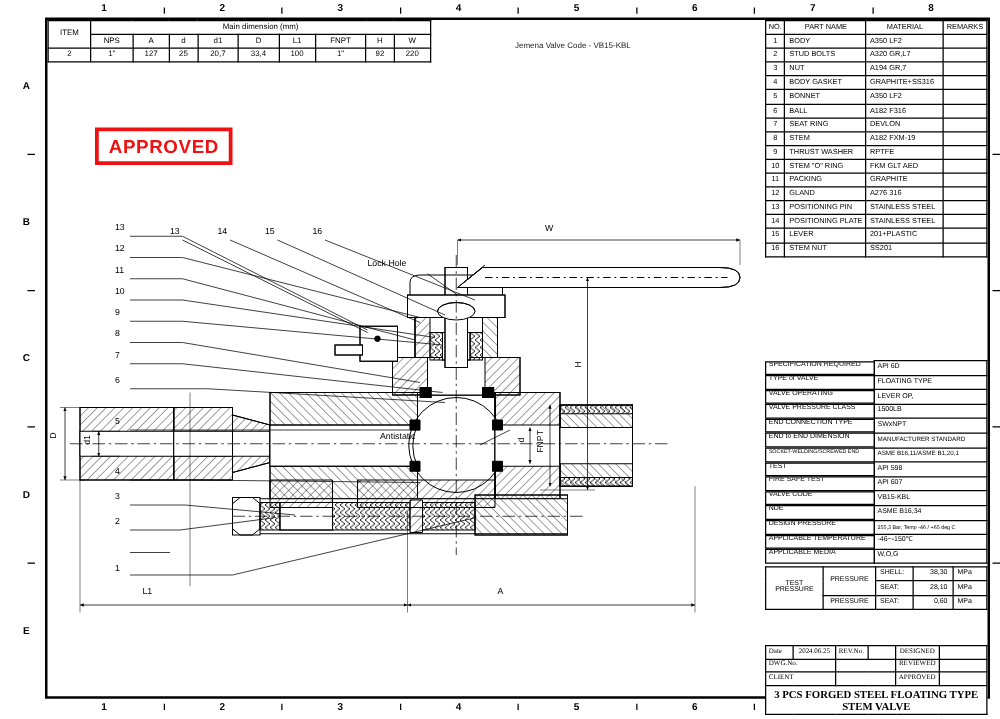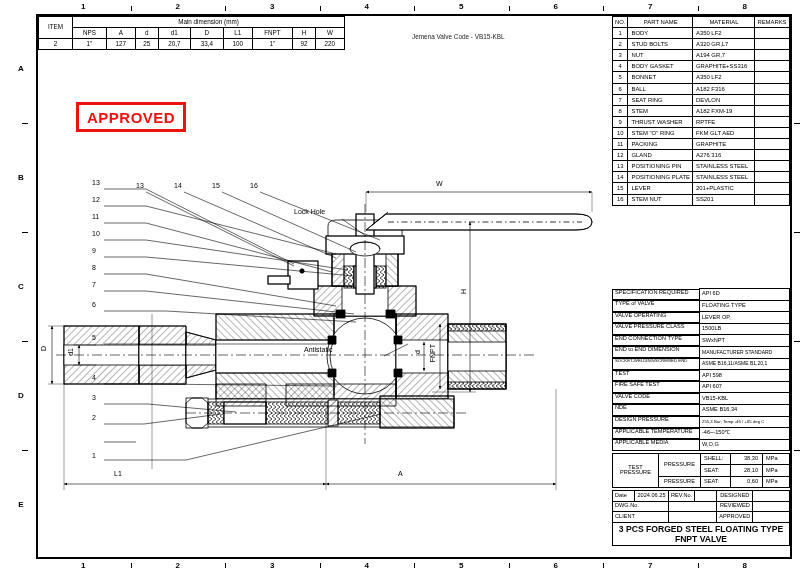--- a/index.html
+++ b/index.html
@@ -95,21 +95,21 @@
   #tp-table { position: absolute; left: 612px; top: 453px; width: 178px; }
   #tp-table table { width: 100%; }
   #tp-table td { height: 11.3px; font-size: 5.6px; text-align: center; }
   #tp-table td.c1 { width: 46px; }
   #tp-table td.c2 { width: 42px; }
   #tp-table td.c3 { width: 30px; text-align: left; padding-left: 3px; }
   #tp-table td.c4 { width: 32px; text-align: right; padding-right: 4px; }
   #tp-table td.c5 { text-align: left; padding-left: 3px; }
 
   
-  #title-block { position: absolute; left: 612px; top: 490px; width: 178px; }
+  #title-block { position: absolute; left: 612px; top: 516px; width: 178px; font-family: Liberation Serif, serif; }
   #title-block table { width: 100%; }
   #title-block td { height: 10.6px; font-size: 5.6px; text-align: left; padding-left: 2px; }
   #title-block td.c-date { width: 22px; }
   #title-block td.c-dval { width: 34px; text-align: center; }
   #title-block td.c-rev  { width: 26px; }
   #title-block td.c-rval { width: 22px; }
   #title-block td.c-sig  { width: 31px; text-align: center; }
   #title-block td.c-sval { }
   #title-block td.maintitle {
     text-align: center; font-weight: bold; font-size: 8.6px;
@@ -688,20 +688,20 @@
         </tr>
         <tr>
           <td class="c-date" colspan="2">CLIENT</td>
           <td class="c-rev" colspan="2"></td>
           <td class="c-sig">APPROVED</td>
           <td class="c-sval"></td>
         </tr>
         <tr>
           <td class="maintitle" colspan="6">
             <span>3 PCS FORGED STEEL FLOATING TYPE</span><br>
-            <span>FNPT VALVE</span>
+            <span>STEM VALVE</span>
           </td>
         </tr>
       </tbody>
     </table>
   </div>
 
 </div>
 
 </body></html>

